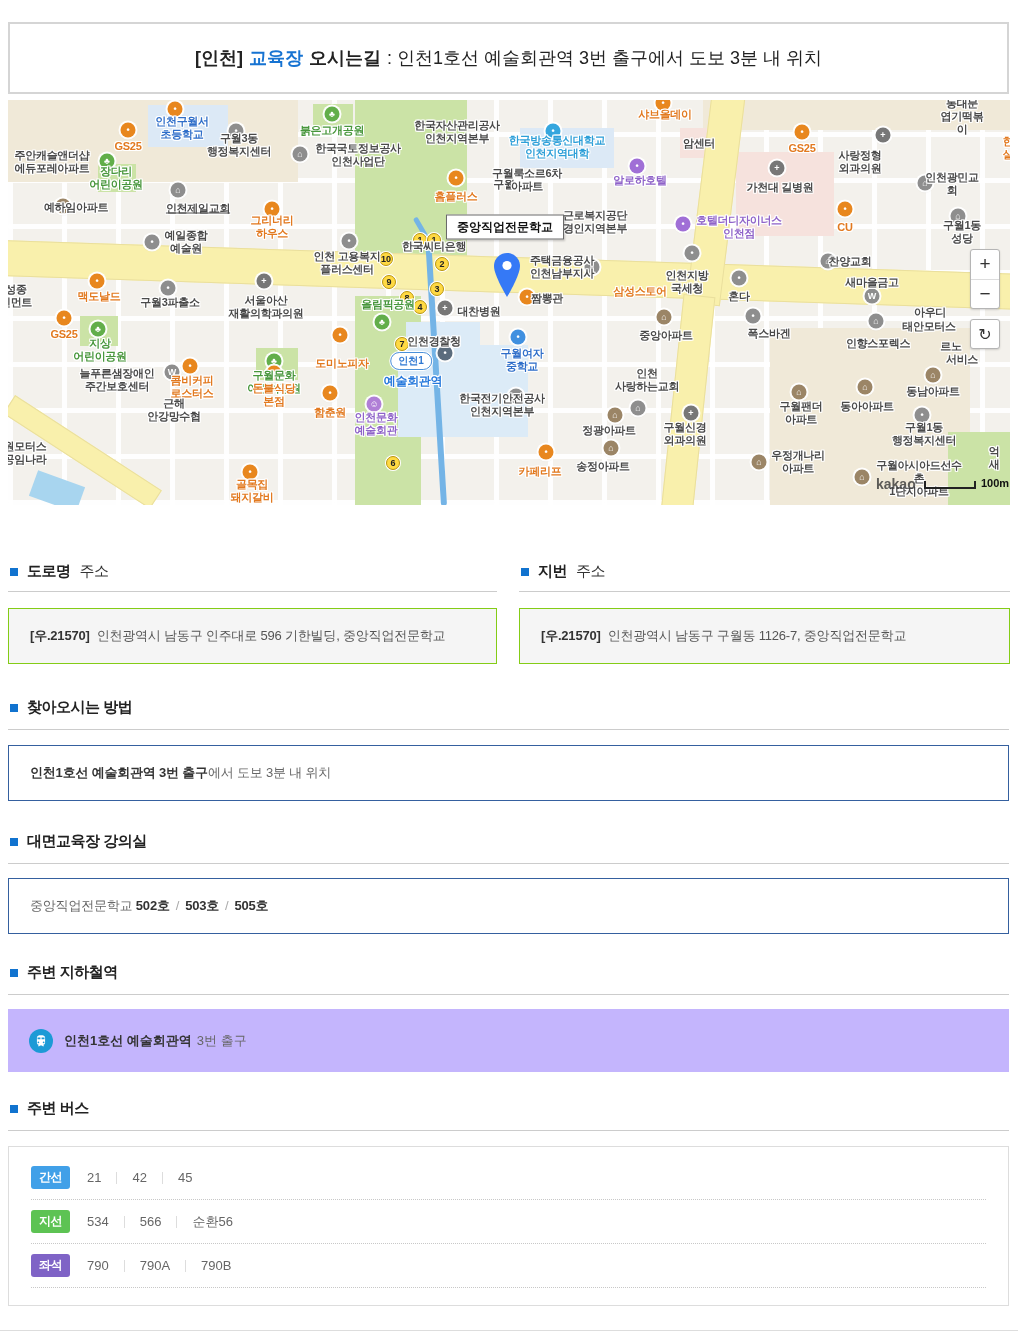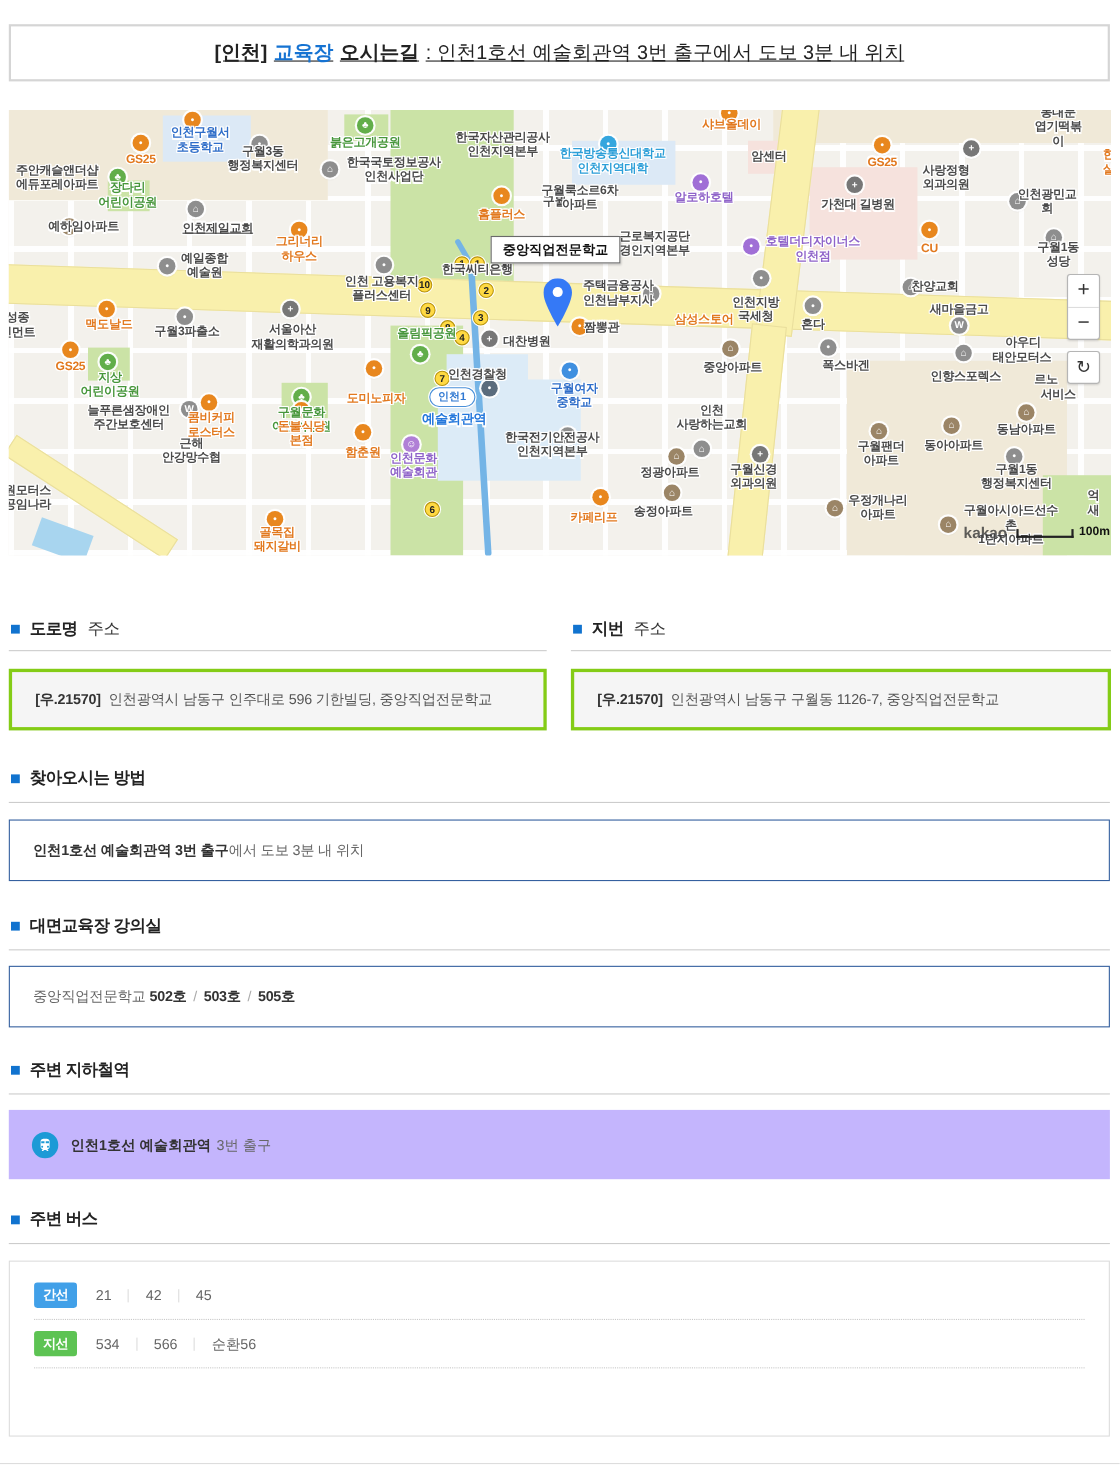--- a/index.html
+++ b/index.html
@@ -1,22 +1,22 @@
 <!DOCTYPE html>
 <html><head>
 <meta charset="utf-8">
 <style>
   * { margin:0; padding:0; box-sizing:border-box; }
   body { font-family:"Liberation Sans","DejaVu Sans",sans-serif; background:#fff; }
   #page { position:relative; width:1018px; height:1339px; background:#fff; overflow:hidden; }
 
   
-  .title-box { position:absolute; left:8px; top:22px; width:1001px; height:52px;
+  .title-box { position:absolute; left:8px; top:22px; width:1001px; height:72px;
     background:#fff; border:2px solid #d5d5d5; display:flex; align-items:center; justify-content:center;
-    font-size:18px; color:#222;text-decoration:underline; }
+    font-size:18px; color:#222; }
   .title-box .b { font-weight:bold; }
   .title-box .hl { font-weight:bold; color:#1673d2; }
   .title-box span { margin:0 3px; }
 
   
   .map { position:absolute; left:8px; top:100px; width:1002px; height:405px; overflow:hidden;
     background-color:#f3f1ec;
     background-image:
       repeating-linear-gradient(90deg, rgba(255,255,255,.95) 0 5px, transparent 5px 54px),
       repeating-linear-gradient(0deg, rgba(255,255,255,.95) 0 5px, transparent 5px 46px);
@@ -64,21 +64,21 @@
   .map-links { display:flex; align-items:center; font-size:12px; color:#444; }
   .map-links .lnk { cursor:pointer; }
   .map-links .vdiv { width:1px; height:11px; background:#ccc; margin:0 11px; }
 
   
   .sec-head { position:absolute; display:flex; align-items:center; gap:9px;
     font-size:15px; font-weight:bold; color:#222; letter-spacing:-0.5px; }
   .head-ico { width:6px; height:6px; border:4px solid #1173cf; background:#fff; display:inline-block; }
   .sec-head .w2 { font-weight:normal; color:#333; }
   .head-line { position:absolute; border-top:1px solid #ccc; }
-  .gray-box { position:absolute; background:#f5f5f5; border:3px solid #84cc16; display:flex;
+  .gray-box { position:absolute; background:#f5f5f5; border:1px solid #84cc16; display:flex;
     align-items:center; padding:0 21px; font-size:13px; color:#555; letter-spacing:-0.2px; }
   .blue-box { position:absolute; background:#fff; border:1px solid #35609f; display:flex;
     align-items:center; padding:0 21px; font-size:13px; color:#666; letter-spacing:-0.2px; }
   .plain-box { position:absolute; background:#c4b5fd; display:flex; align-items:center;
     padding:0 21px; font-size:13px; color:#666; }
   .zip { font-weight:bold; color:#333; margin-right:7px; }
   .bld { font-weight:bold; color:#333; }
   .room-sep { color:#aaa; margin:0 6px; }
 
   .subway-ico { width:24px; height:24px; border-radius:50%; background:#1c9ad6; display:flex;
@@ -414,16 +414,24 @@
         <span class="bus-item">45</span>
       </div>
       <div class="bus-row">
         <span class="bus-badge" style="background: rgb(93, 195, 83);">지선</span>
         <span class="bus-item">534</span>
         <span class="bus-vdiv"></span>
         <span class="bus-item">566</span>
         <span class="bus-vdiv"></span>
         <span class="bus-item">순환56</span>
       </div>
+      <div class="bus-row">
+        <span class="bus-badge" style="background: rgb(127, 99, 198);">좌석</span>
+        <span class="bus-item">790</span>
+        <span class="bus-vdiv"></span>
+        <span class="bus-item">790A</span>
+        <span class="bus-vdiv"></span>
+        <span class="bus-item">790B</span>
+      </div>
     </div>
 
   <div class="bottom-line"></div>
 </div>
 
 </body></html>

